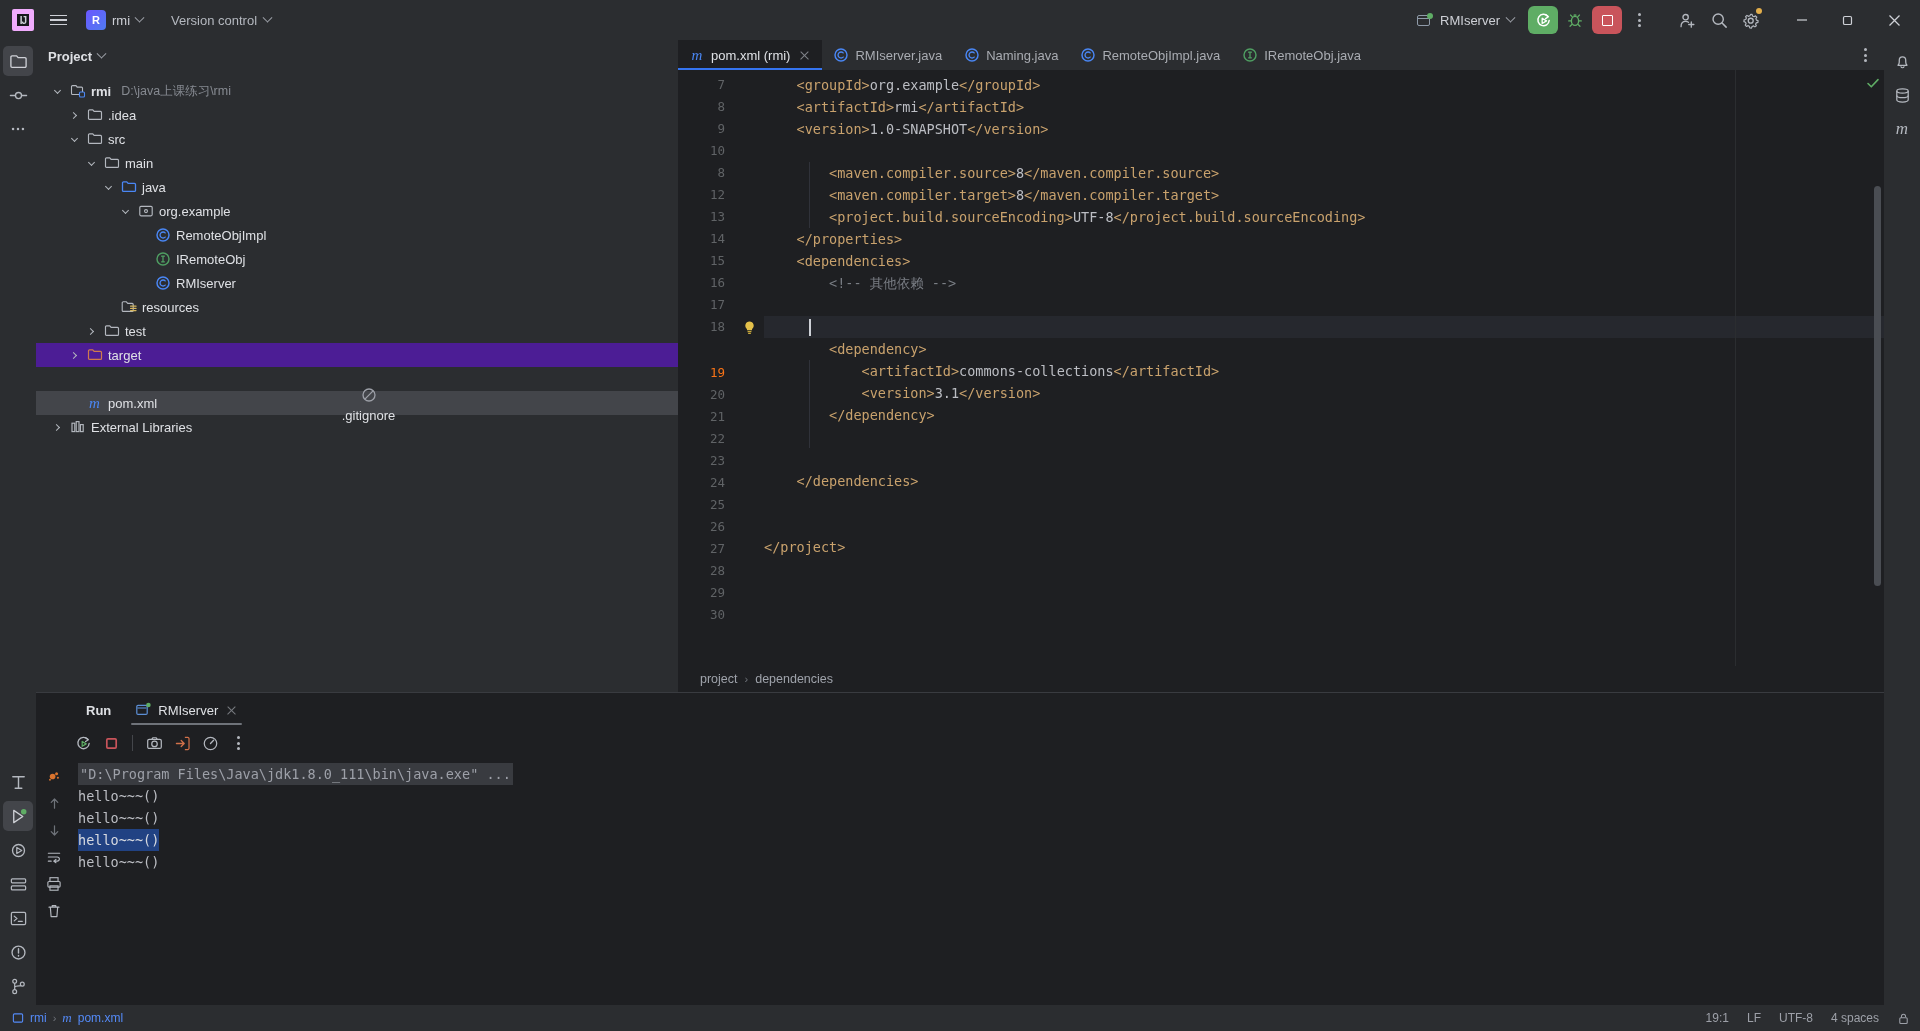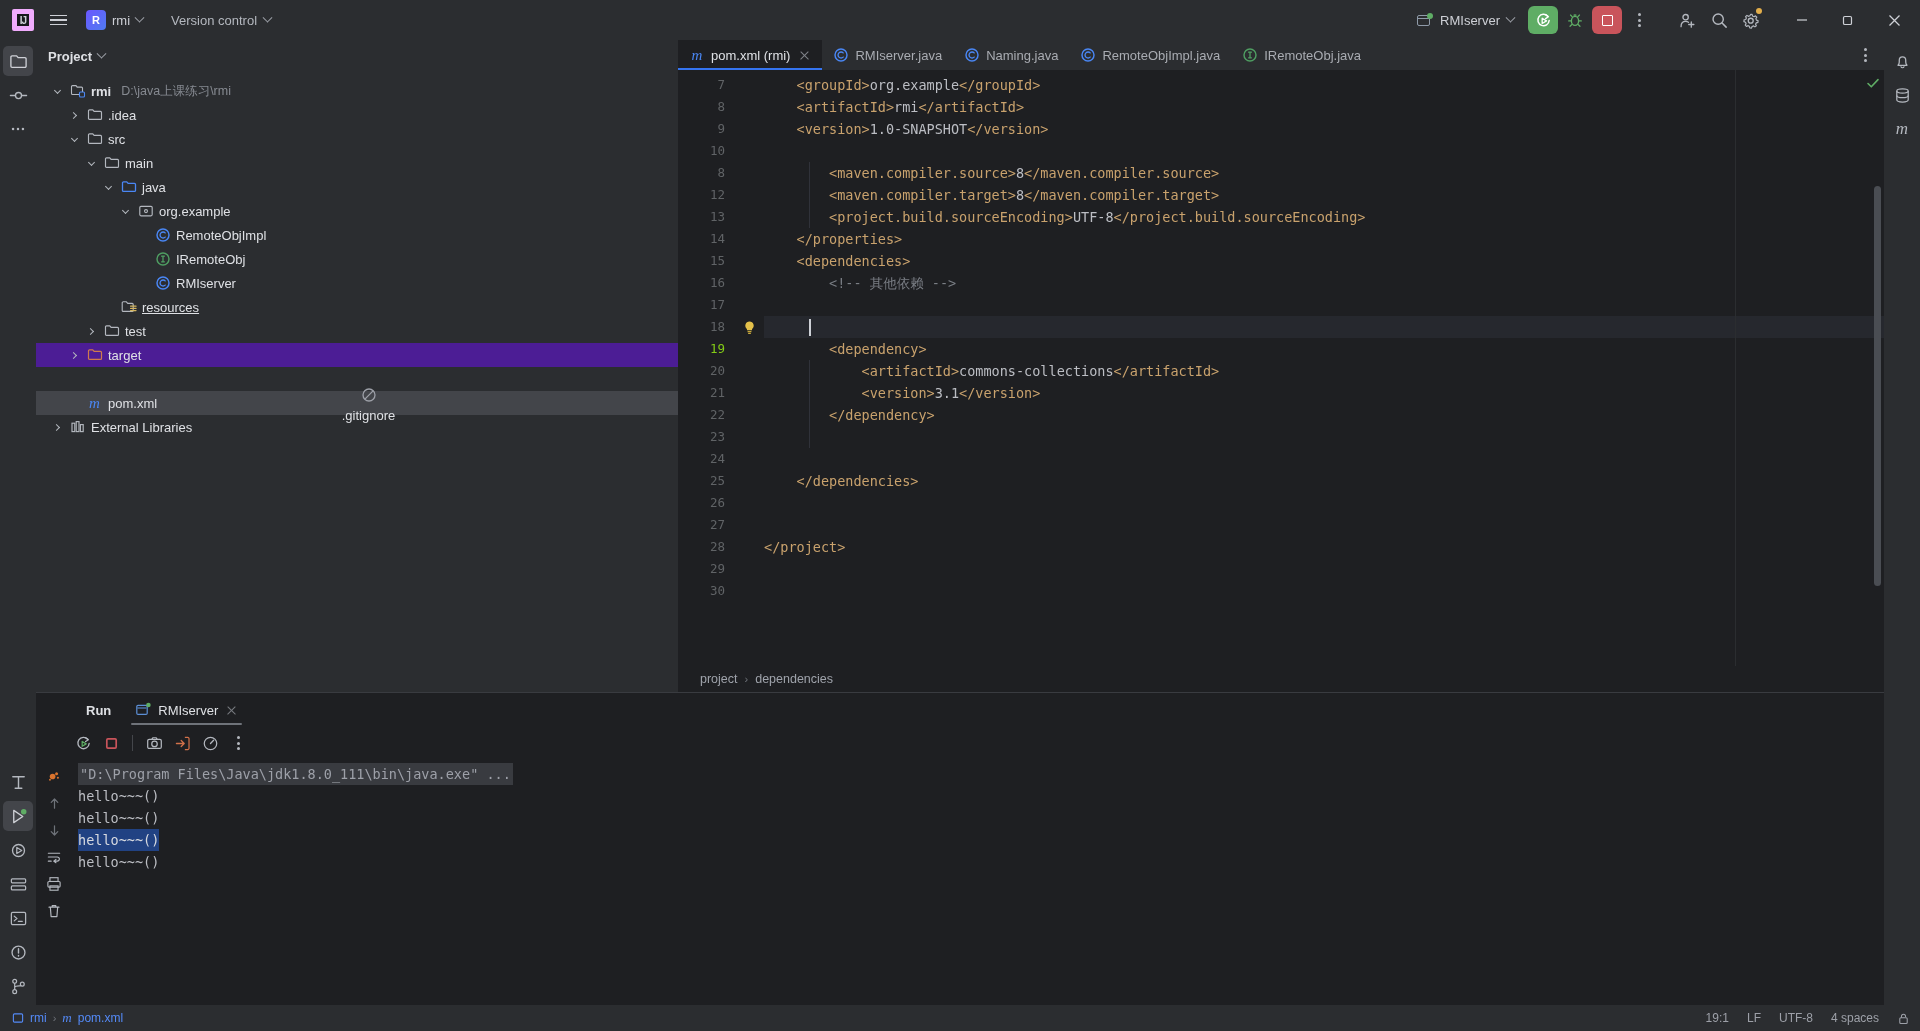--- a/index.html
+++ b/index.html
@@ -438,21 +438,21 @@
               <div class="trow" style="padding-left: 99px;">
                 <span class="arrow "></span>
                 <span class="ico">
                   <svg width="16" height="16" viewBox="0 0 16 16">
                     <circle cx="8" cy="8" r="6" fill="none" stroke="#4a87f5" stroke-width="1.45"></circle>
                     <path d="M10.2 5.9 A3 3 0 1 0 10.2 10.1" fill="none" stroke="#4a87f5" stroke-width="1.35" stroke-linecap="round"></path>
                   </svg>
                 </span>
                 <span class="tlabel">RMIserver</span>
               </div>
-              <div class="trow" style="padding-left: 65px; text-decoration: underline;">
+              <div class="trow" style="padding-left: 65px;">
                 <span class="arrow "></span>
                 <span class="ico">
                   <svg width="16" height="16" viewBox="0 0 16 16">
                     <path d="M1.2 3.8 A1 1 0 0 1 2.2 2.8 H5.4 L6.7 4.4 H11.2 A1 1 0 0 1 12.2 5.4 V11.4 A1 1 0 0 1 11.2 12.4 H2.2 A1 1 0 0 1 1.2 11.4 Z" fill="none" stroke="#b4b8bf" stroke-width="1.1" stroke-linejoin="round"></path>
                     <path d="M9.6 7.2 H15 M9.6 9.4 H15 M9.6 11.6 H15" stroke="#d4b55e" stroke-width="1.25" stroke-linecap="round"></path>
                   </svg>
                 </span>
                 <span class="tlabel">resources</span>
               </div>
               <div class="trow" style="padding-left: 48px;">
@@ -571,21 +571,21 @@
                 <div class="gline">9</div>
                 <div class="gline">10</div>
                 <div class="gline">8</div>
                 <div class="gline">12</div>
                 <div class="gline">13</div>
                 <div class="gline">14</div>
                 <div class="gline">15</div>
                 <div class="gline">16</div>
                 <div class="gline">17</div>
                 <div class="gline">18</div>
-                <div class="gline" style="color: #84cc16;">19</div>
+                <div class="gline" style="color: #f97316; margin-top: 24px;">19</div>
                 <div class="gline">20</div>
                 <div class="gline">21</div>
                 <div class="gline">22</div>
                 <div class="gline">23</div>
                 <div class="gline">24</div>
                 <div class="gline">25</div>
                 <div class="gline">26</div>
                 <div class="gline">27</div>
                 <div class="gline">28</div>
                 <div class="gline">29</div>

